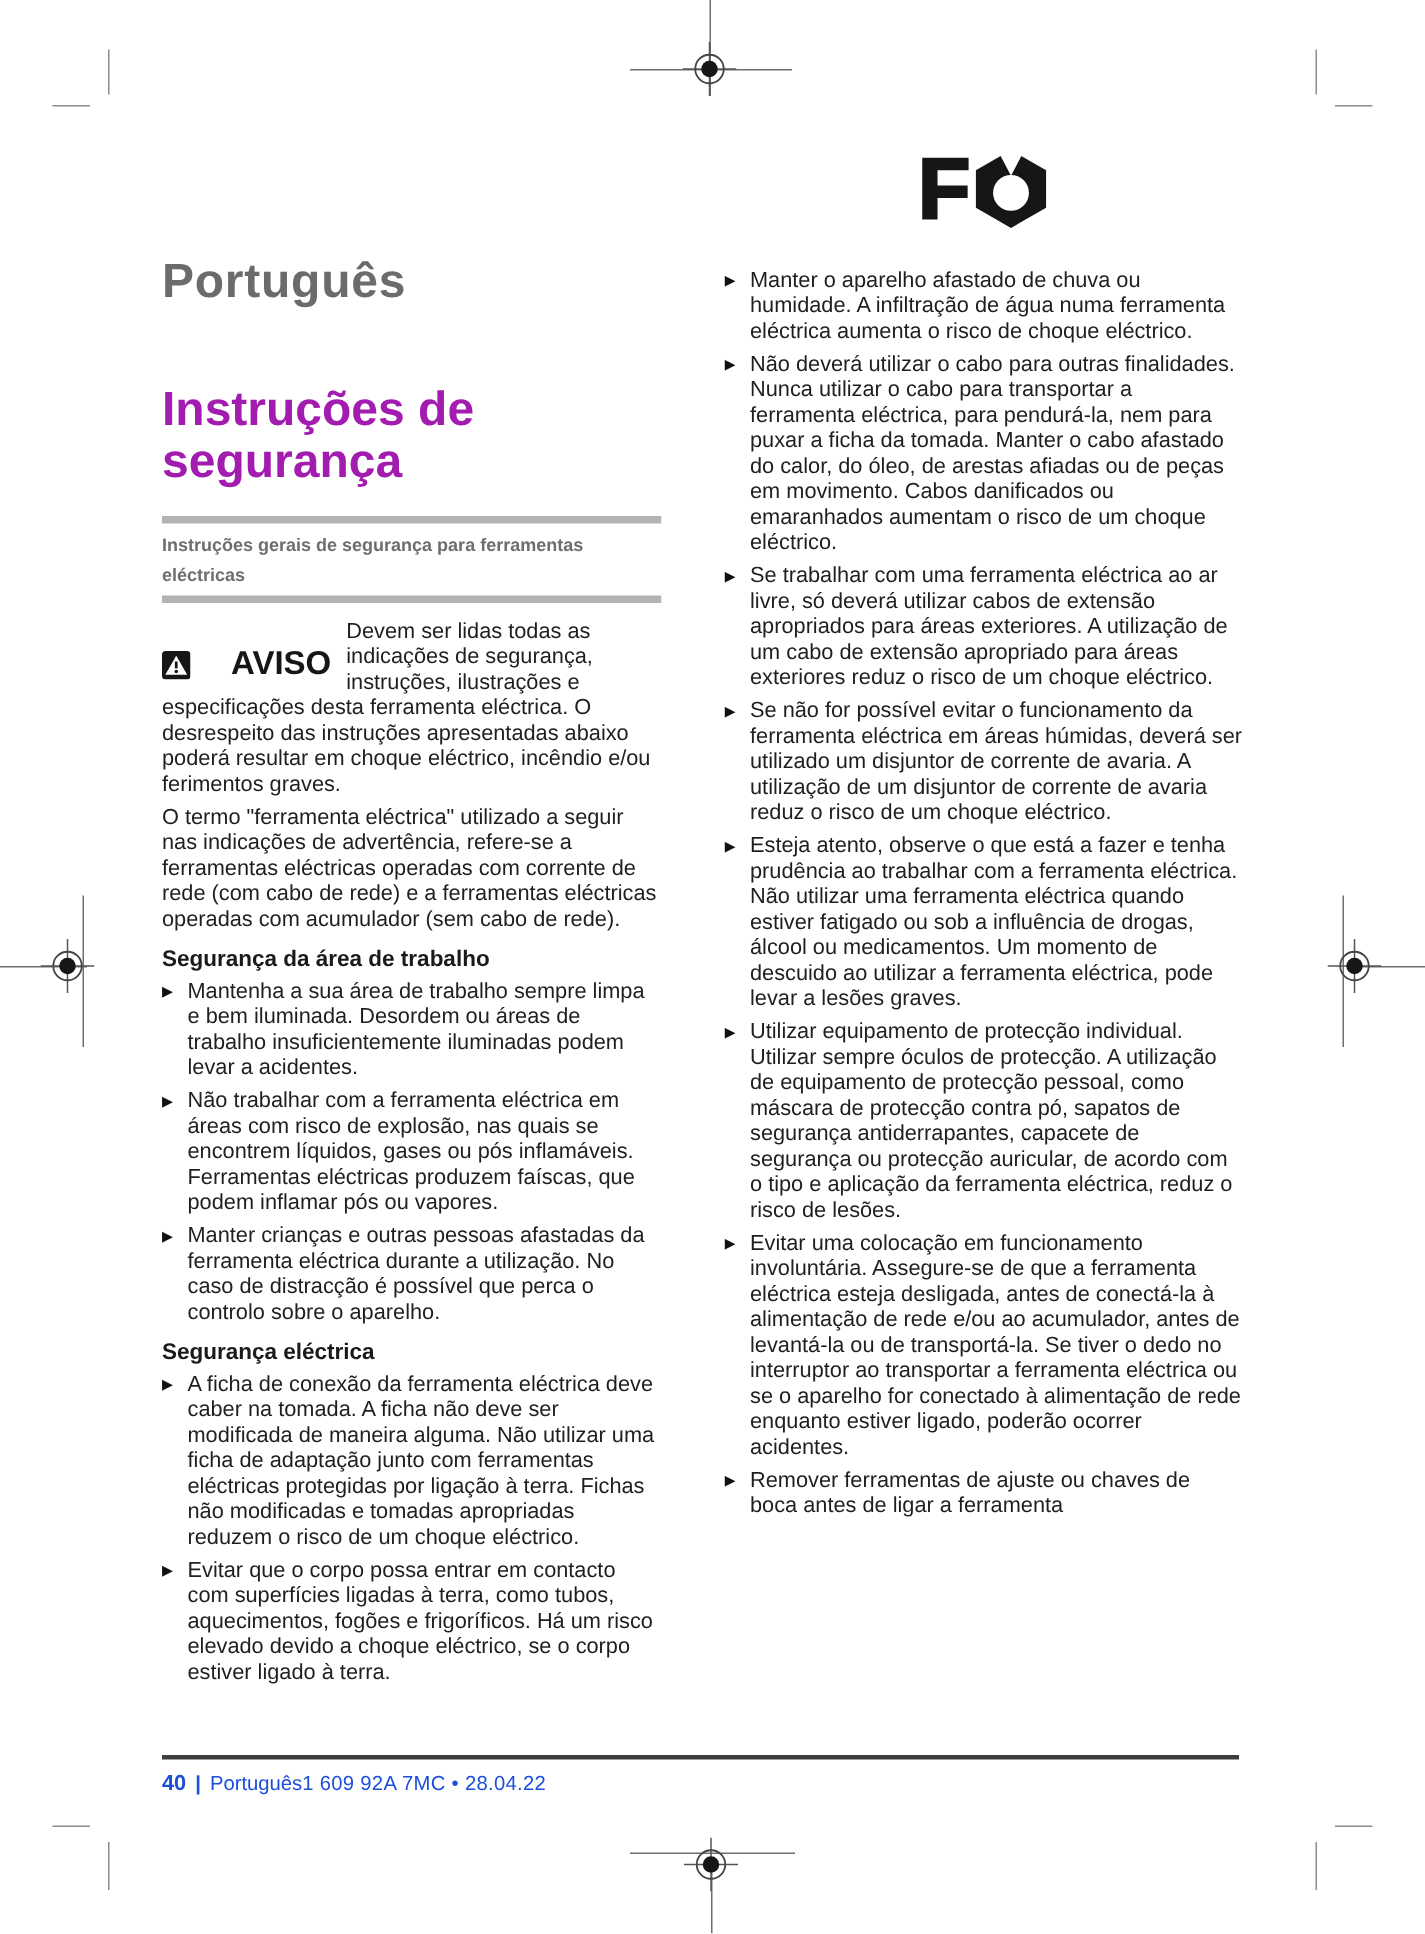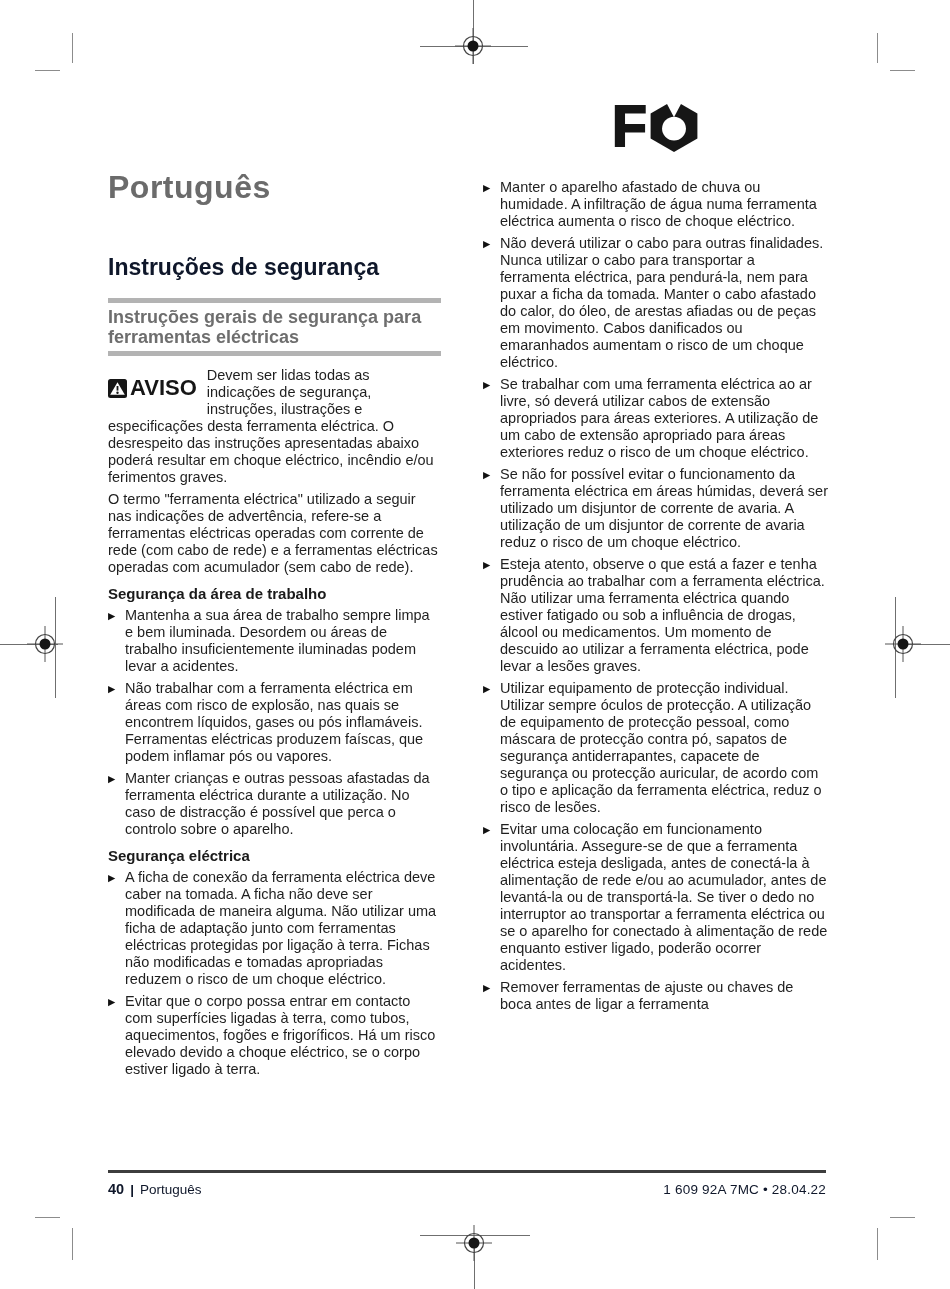--- a/index.html
+++ b/index.html
@@ -16,44 +16,44 @@
   .logo-letter{font-size:57px;font-weight:bold;line-height:1;letter-spacing:-3px;
                -webkit-text-stroke:2px #161616;}
   .hexnut{width:52px;height:58px;margin:0 2px 0 4px;display:block;}
 
   
   .col{position:absolute;font-size:14.5px;line-height:17px;}
   .col-left{left:108px;top:170px;width:333px;height:1000px;overflow:hidden;}
   .col-right{left:483px;top:179px;width:345px;height:988px;overflow:hidden;}
 
   .page-title{font-size:32px;line-height:1.1;font-weight:bold;color:#6b6b6b;margin:0 0 50px 0;letter-spacing:.5px;}
-  .doc-title{font-size:23px;line-height:1.1;font-weight:bold;color:#0f172a;margin:0 0 18px 0;}
+  .doc-title{font-size:32px;line-height:1.1;font-weight:bold;color:#a21caf;margin:0 0 18px 0;}
 
   .subhead-block{margin:0 0 11px 0;}
   .bar{height:5px;background:#b3b3b3;}
-  .subhead{font-size:18px;line-height:20px;font-weight:bold;color:#6e6e6e;margin:4px 0;}
+  .subhead{font-size:12px;line-height:20px;font-weight:bold;color:#6e6e6e;margin:4px 0;}
 
   .para{margin:0 0 5px 0;}
   .b{font-weight:normal;}
 
   .warning-para{margin-bottom:5px;}
-  .warning-label{float:left;height:39px;margin:1px 10px 0 0;display:inline-flex;align-items:center;}
+  .warning-label{float:left;height:39px;margin:1px 10px 0 0;display:inline-flex;align-items:flex-end;gap:24px;}
   .warning-icon{display:inline-block;margin:2px 3px 0 0;}
   .warning-icon svg{display:block;width:19px;height:19px;}
   .warning-word{font-size:22px;font-weight:bold;line-height:22px;color:#161616;}
 
   .section-heading{font-size:15px;line-height:18px;font-weight:bold;color:#1a1a1a;margin:9px 0 4px 0;}
 
   .bullet{position:relative;padding-left:17px;margin:0 0 5px 0;}
   .marker{position:absolute;left:0;top:2px;font-size:9.5px;line-height:14px;color:#111111;}
 
   
   .footer-rule{position:absolute;left:108px;top:1170px;width:718px;height:3px;background:#3d3d3d;}
   .footer{position:absolute;left:108px;top:1181px;width:718px;display:flex;
-          justify-content:space-between;align-items:baseline;font-size:13.5px;color:#0f172a;}
+          align-items:baseline;font-size:13.5px;color:#1d4ed8;}
   .f-num{font-weight:bold;font-size:14.5px;}
   .f-sep{font-weight:bold;margin:0 6px;}
   .footer-right{letter-spacing:.2px;}
 </style>
 </head>
 <body>
 
 <div class="page">
 
   <div class="guide" style="left:473px;top:0;width:1px;height:64px;"></div>

